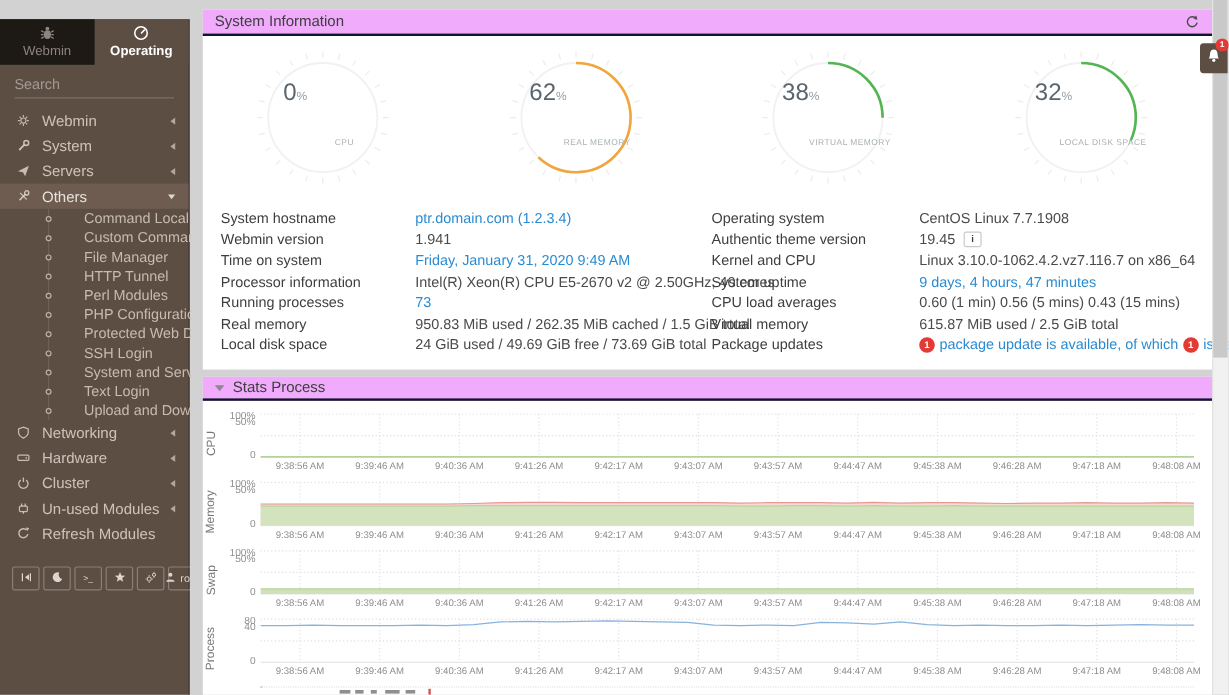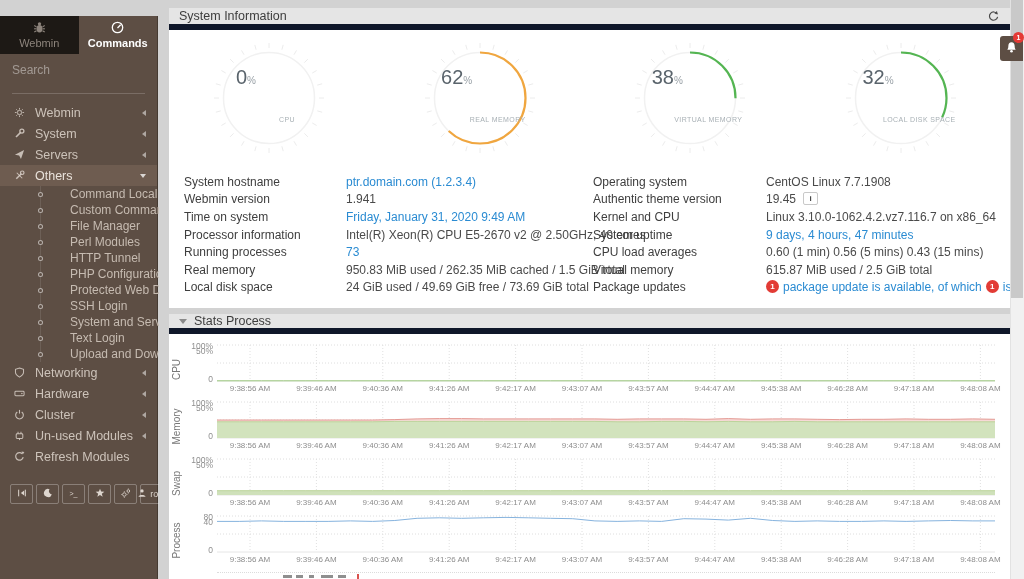--- a/index.html
+++ b/index.html
@@ -7,21 +7,21 @@
   body{font-family:"Liberation Sans",sans-serif;background:#d2d2d2}
   .screen{position:relative;width:1024px;height:579px;overflow:hidden}
 
   
   .sidebar{position:absolute;left:0;top:16px;width:158px;height:579px;background:#5d4e44;border-right:1px solid #453a31}
   .tabs{display:flex;height:38px}
   .tab{flex:1;display:flex;flex-direction:column;align-items:center;justify-content:center;gap:3px;font-size:11px;cursor:pointer}
   .tab-webmin{background:#1d1915;color:#8d847c}
   .tab-dashboard{background:#5d4e44;color:#ffffff;font-weight:bold}
   .tab .ticon{display:flex;color:inherit}
-  .search-row{display:flex;align-items:center;margin:9px 12px 4px 12px;border-bottom:1px solid rgba(255,255,255,.18);padding-bottom:16px}
+  .search-row{display:flex;align-items:center;margin:9px 12px 4px 12px;border-bottom:1px solid rgba(255,255,255,.18);padding-bottom:4px}
   .search-input{flex:1;background:transparent;border:none;outline:none;color:#eee;font-size:12px}
   .search-input::placeholder{color:rgba(255,255,255,.42)}
   .search-ic{color:rgba(255,255,255,.5);display:flex}
   .menu{margin-top:8px}
   .m-item{height:21px;display:flex;align-items:center;padding:0 11px 0 14px;color:#cdc3ba;font-size:12.5px;cursor:pointer}
   .m-item.active{background:#6e5c50;color:#e9e2db}
   .m-item .mi{width:18px;display:flex;color:rgba(226,218,210,.8)}
   .m-item .lbl{flex:1;margin-left:3px;white-space:nowrap}
   .arr-left{width:0;height:0;border-top:3px solid transparent;border-bottom:3px solid transparent;border-right:4px solid rgba(255,255,255,.5)}
   .arr-down{width:0;height:0;border-left:3.5px solid transparent;border-right:3.5px solid transparent;border-top:4px solid rgba(255,255,255,.75)}
@@ -30,41 +30,41 @@
   .s-item{height:16px;display:flex;align-items:center;padding-left:38px;font-size:12px;color:#c6bbb1;cursor:pointer;position:relative}
   .s-dot{width:5px;height:5px;border:1px solid rgba(255,255,255,.55);border-radius:50%;background:#5d4e44;position:relative;z-index:1;flex-shrink:0}
   .s-item .lbl{margin-left:27px;white-space:nowrap}
   .fbar{margin:17px 0 0 10px;display:flex;gap:3px;align-items:center}
   .fbtn{height:20px;min-width:23px;border:1px solid rgba(255,255,255,.28);border-radius:2px;display:flex;align-items:center;justify-content:center;gap:3px;color:#ddd5ce;font-size:9px;padding:0 4px;cursor:pointer}
   .fbtn.red{color:#e2574b}
 
   
   .main{position:absolute;left:159px;top:0;right:0;bottom:0;background:#d2d2d2;padding:8px 14px 0 10px}
   .panel{background:#fff}
-  .phead{height:22px;background:#e5e5e5;border-bottom:6px solid #0f172a;display:flex;align-items:center;padding:0 10px;font-size:12.5px;color:#3d3d3d}
+  .phead{height:22px;background:#f0abfc;border-bottom:2px solid #0f172a;display:flex;align-items:center;padding:0 10px;font-size:12.5px;color:#3d3d3d}
   .phead .sp{flex:1}
   .refresh-btn{color:#4a4a4a;display:flex;cursor:pointer}
   .caret{width:0;height:0;border-left:4px solid transparent;border-right:4px solid transparent;border-top:5px solid #8a8a8a;margin-right:7px}
 
   
   .gauges{display:flex;justify-content:space-between;padding:10px 51px 0 42px;height:132px}
   .gauge{width:116px;height:122px;position:relative}
   .gpct{position:absolute;left:6px;top:26px;width:58px;text-align:center;font-size:20px;color:#5a646c}
   .gpct .u{font-size:10px;color:#98a0a6}
   .glabel{position:absolute;left:40px;top:76px;width:72px;text-align:center;font-size:7px;letter-spacing:.4px;color:#a8b0b5;white-space:nowrap}
 
   
   .info{display:flex;padding:11px 0 12px 15px;font-size:12px}
   .icol-l{width:409px;flex-shrink:0}
   .icol-r{flex:1}
   .irow{display:flex;height:17.6px;align-items:center;white-space:nowrap}
   .ilabel{font-weight:normal;color:#3e3e3e;flex-shrink:0}
   .icol-l .ilabel{width:162px}
   .icol-r .ilabel{width:173px}
-  .ival{color:#4a4a4a;display:flex;}
+  .ival{color:#4a4a4a;display:flex;align-items:center}
   .lnk{color:#2a8bd2;cursor:pointer}
   .rbadge{display:inline-flex;width:13px;height:13px;border-radius:50%;background:#e23b35;color:#fff;font-size:8px;font-weight:bold;align-items:center;justify-content:center;margin:0 4px;flex-shrink:0}
   .rbadge:first-child{margin-left:0}
   .ibadge{display:inline-flex;width:15px;height:13px;border:1px solid #c9c9c9;border-radius:2px;background:#fff;color:#3e3e3e;font-size:8px;font-weight:bold;align-items:center;justify-content:center;margin-left:7px;cursor:pointer}
 
   
   .stats-panel{margin-top:6px;padding-bottom:2px}
   .charts{padding:10px 14px 0 0}
   .crow{display:flex;margin-bottom:6px}
   .rlabel{width:15px;height:50px;display:flex;align-items:center;justify-content:center}
@@ -110,21 +110,21 @@
           </span>
         <span>Webmin</span>
       </div>
       <div class="tab tab-dashboard">
         <span class="ticon">
             <svg width="13" height="13" viewBox="0 0 12 12">
               <circle cx="6" cy="6" r="4.8" fill="none" stroke="currentColor" stroke-width="1.2"></circle>
               <line x1="6" y1="6.4" x2="8.9" y2="3.4" stroke="currentColor" stroke-width="1.2"></line>
             </svg>
           </span>
-        <span>Commands</span>
+        <span>Operating</span>
       </div>
     </div>
     <div class="search-row">
       <input class="search-input" placeholder="Search" style="">
       <span class="search-ic">
           <svg width="13" height="13" viewBox="0 0 12 12">
             <circle cx="5" cy="5" r="3.3" fill="none" stroke="currentColor" stroke-width="1.2"></circle>
             <line x1="7.5" y1="7.5" x2="10.5" y2="10.5" stroke="currentColor" stroke-width="1.3"></line>
           </svg>
         </span>
@@ -187,25 +187,25 @@
           <div class="s-item">
             <span class="s-dot"></span>
             <span class="lbl">Custom Commands</span>
           </div>
           <div class="s-item">
             <span class="s-dot"></span>
             <span class="lbl">File Manager</span>
           </div>
           <div class="s-item">
             <span class="s-dot"></span>
+            <span class="lbl">HTTP Tunnel</span>
+          </div>
+          <div class="s-item">
+            <span class="s-dot"></span>
             <span class="lbl">Perl Modules</span>
-          </div>
-          <div class="s-item">
-            <span class="s-dot"></span>
-            <span class="lbl">HTTP Tunnel</span>
           </div>
           <div class="s-item">
             <span class="s-dot"></span>
             <span class="lbl">PHP Configuration</span>
           </div>
           <div class="s-item">
             <span class="s-dot"></span>
             <span class="lbl">Protected Web Directories</span>
           </div>
           <div class="s-item">

